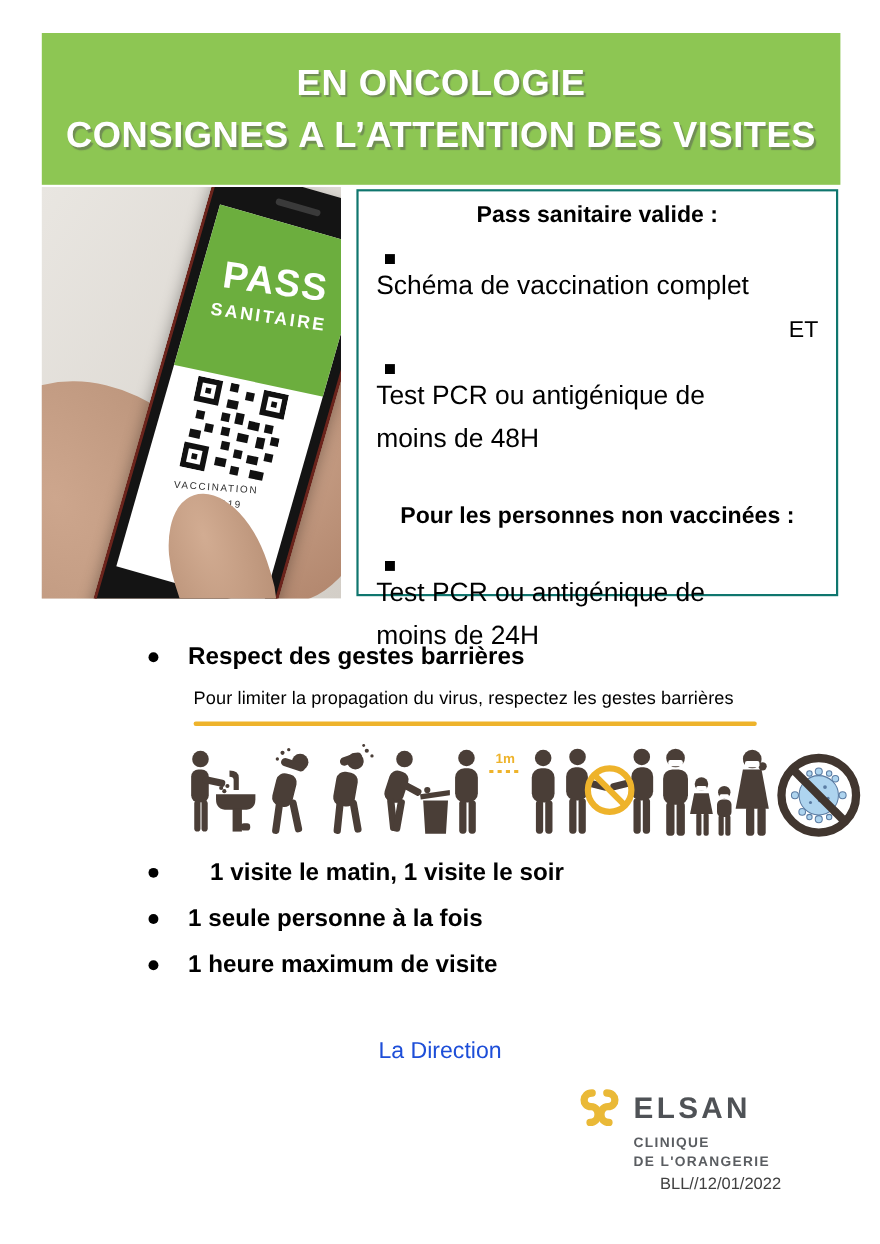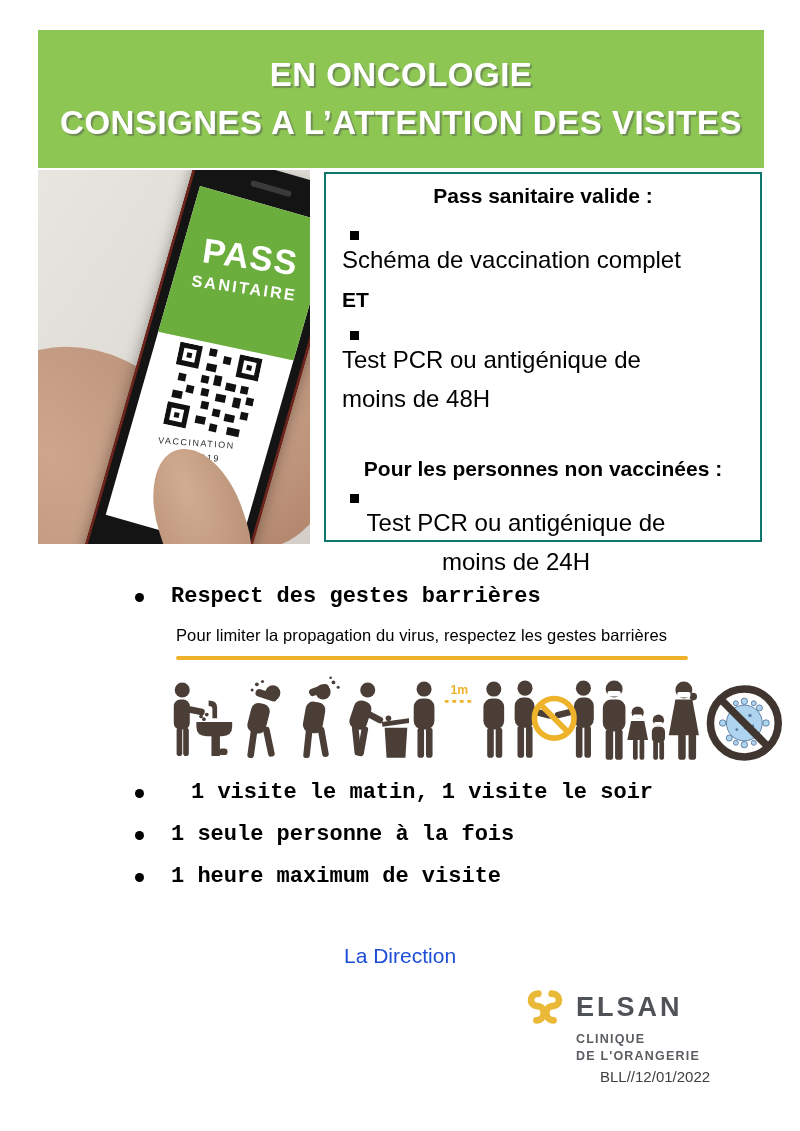--- a/index.html
+++ b/index.html
@@ -63,29 +63,29 @@
     border-radius:48% 52% 40% 40%; transform:rotate(-18deg); z-index:5;
   }
 
   
   .pass-box {
     position:absolute; left:324px; top:172px; width:438px; height:370px;
     background:#fff; border:2px solid #0f766e; padding:10px 16px 0 16px;
     color:#000;
   }
   .pass-box .h { text-align:center; font-weight:bold; font-size:21px; }
-  .pass-box .et { text-align:left; font-weight:bold; font-size:21px; margin:8px 0 6px 0; }
+  .pass-box .et { text-align:right; font-weight:normal; font-size:21px; margin:8px 0 6px 0; }
   .pb-item { display:flex; margin-top:10px;flex-direction:column; }
   .pb-item .sq { flex:0 0 auto; width:9px; height:9px; background:#000; margin:13px 16px 0 8px; }
   .pb-item .txt { font-size:24px; line-height:1.65; max-width:348px; }
   .mt-big { margin-top:38px; }
-  .mt-med { margin-top:0;text-align:center; }
-
-  
-  .bullet-row { position:absolute; display:flex; align-items:flex-start;font-family:Liberation Mono, monospace; }
+  .mt-med { margin-top:16px; }
+
+  
+  .bullet-row { position:absolute; display:flex; align-items:flex-start; }
   .bullet-row .dot { flex:0 0 auto; width:9px; height:9px; border-radius:50%; background:#000; margin:9px 27px 0 0; }
   .bullet-row .btxt { font-size:22px; font-weight:bold; color:#000; }
   .g-title { left:135px; top:584px; }
   .g-caption {
     position:absolute; left:176px; top:626px; width:520px;
     font-size:16.5px; color:#000000; letter-spacing:.1px;
   }
   .g-line { position:absolute; left:176px; top:656px; width:512px; height:4px;
     background:#eeb32b; border-radius:2px; }
   .picto-strip {

